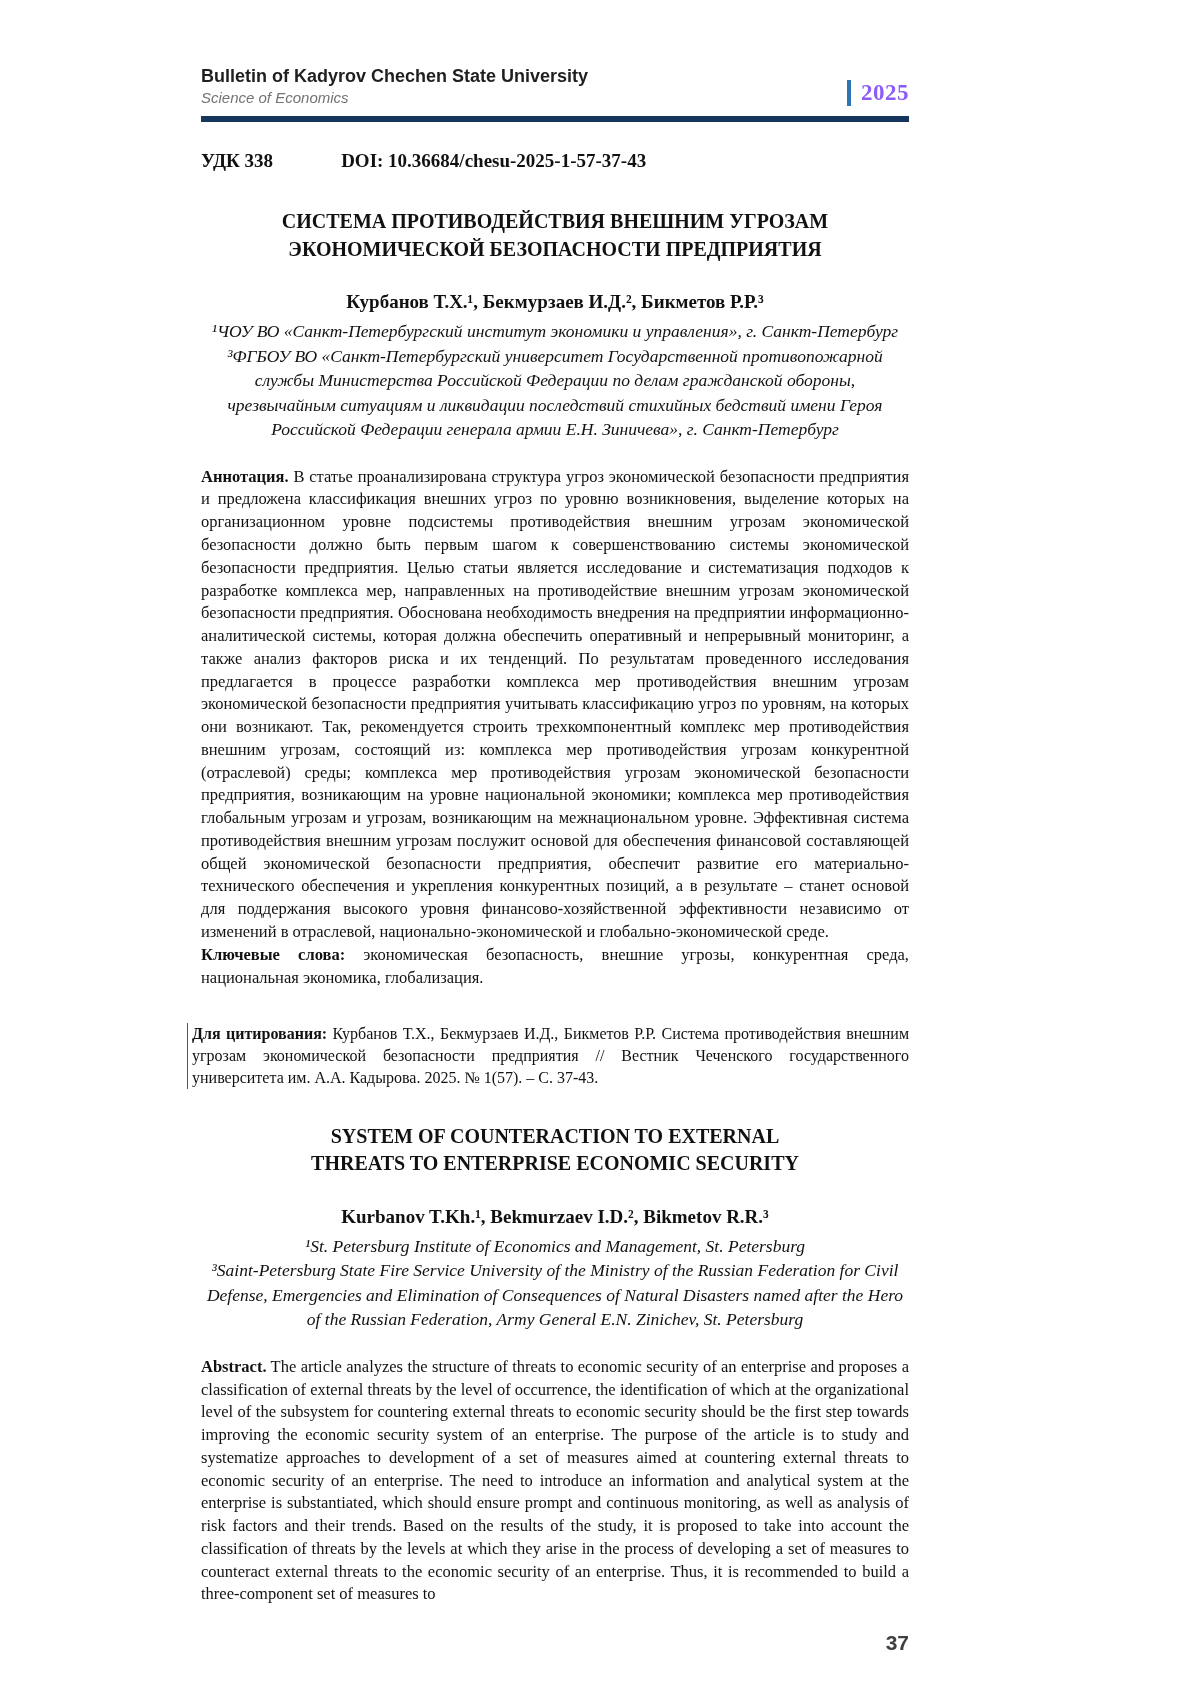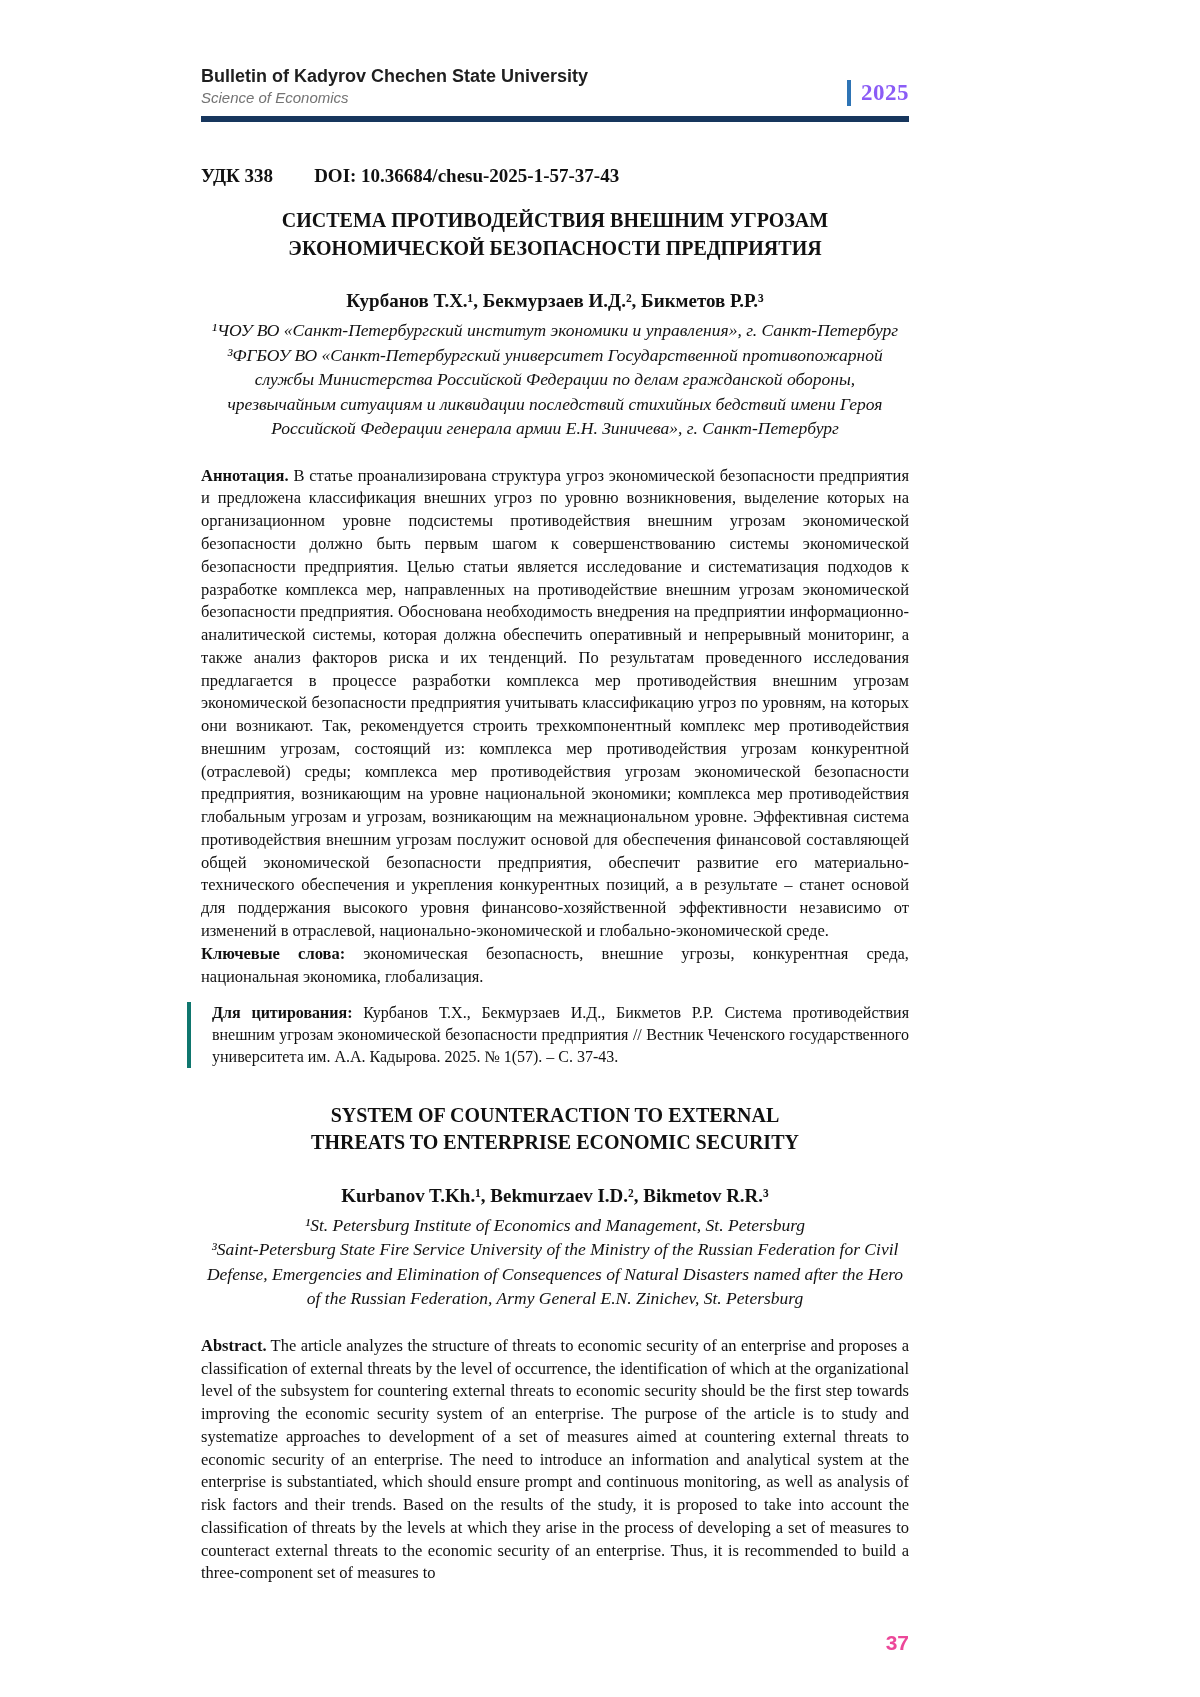--- a/index.html
+++ b/index.html
@@ -50,29 +50,29 @@
     color:#8b5cf6;
     letter-spacing:.5px;
   }
   .header-rule{
     height:6px;
     background:var(--accent);
     margin-top:10px;
   }
   
   .meta-line{
-    margin-top:43px;
+    margin-top:28px;
     display:flex;
-    gap:41px;
+    gap:68px;
     font-weight:bold;
     font-size:19px;
   }
   
   .title{
-    margin:20px 0 0 0;
+    margin:36px 0 0 0;
     text-align:center;
     font-weight:bold;
     font-size:20px;
     line-height:1.38;
   }
   .title .line{display:block;}
   .authors{
     margin-top:28px;
     text-align:center;
     font-weight:bold;
@@ -90,39 +90,39 @@
   .abstract, .keywords{
     margin:0;
     text-align:justify;
     font-size:16.5px;
     line-height:1.38;
   }
   .abstract{margin-top:24px;}
   .lead{font-weight:bold;}
   
   .citation{
-    margin-top:14px;
+    margin-top:34px;
     font-size:16px;
     line-height:1.36;
     text-align:justify;
-    border-left:4px solid #0f766e;
-    padding-left:21px;
+    border-left:1px solid #0f766e;
+    padding-left:4px;
     margin-left:-14px;
   }
   
   .section-gap{margin-top:34px;}
   
   .page-number{
     position:absolute;
     right:195px;
     bottom:42px;
     font-family:"Liberation Sans", sans-serif;
     font-weight:bold;
     font-size:21px;
-    color:#ec4899;
+    color:#404040;
   }
 </style>
 </head>
 <body>
 
 <div class="page">
 
   <div class="header">
     <div class="header-left">
       <div class="journal-name">Bulletin of Kadyrov Chechen State University</div>

